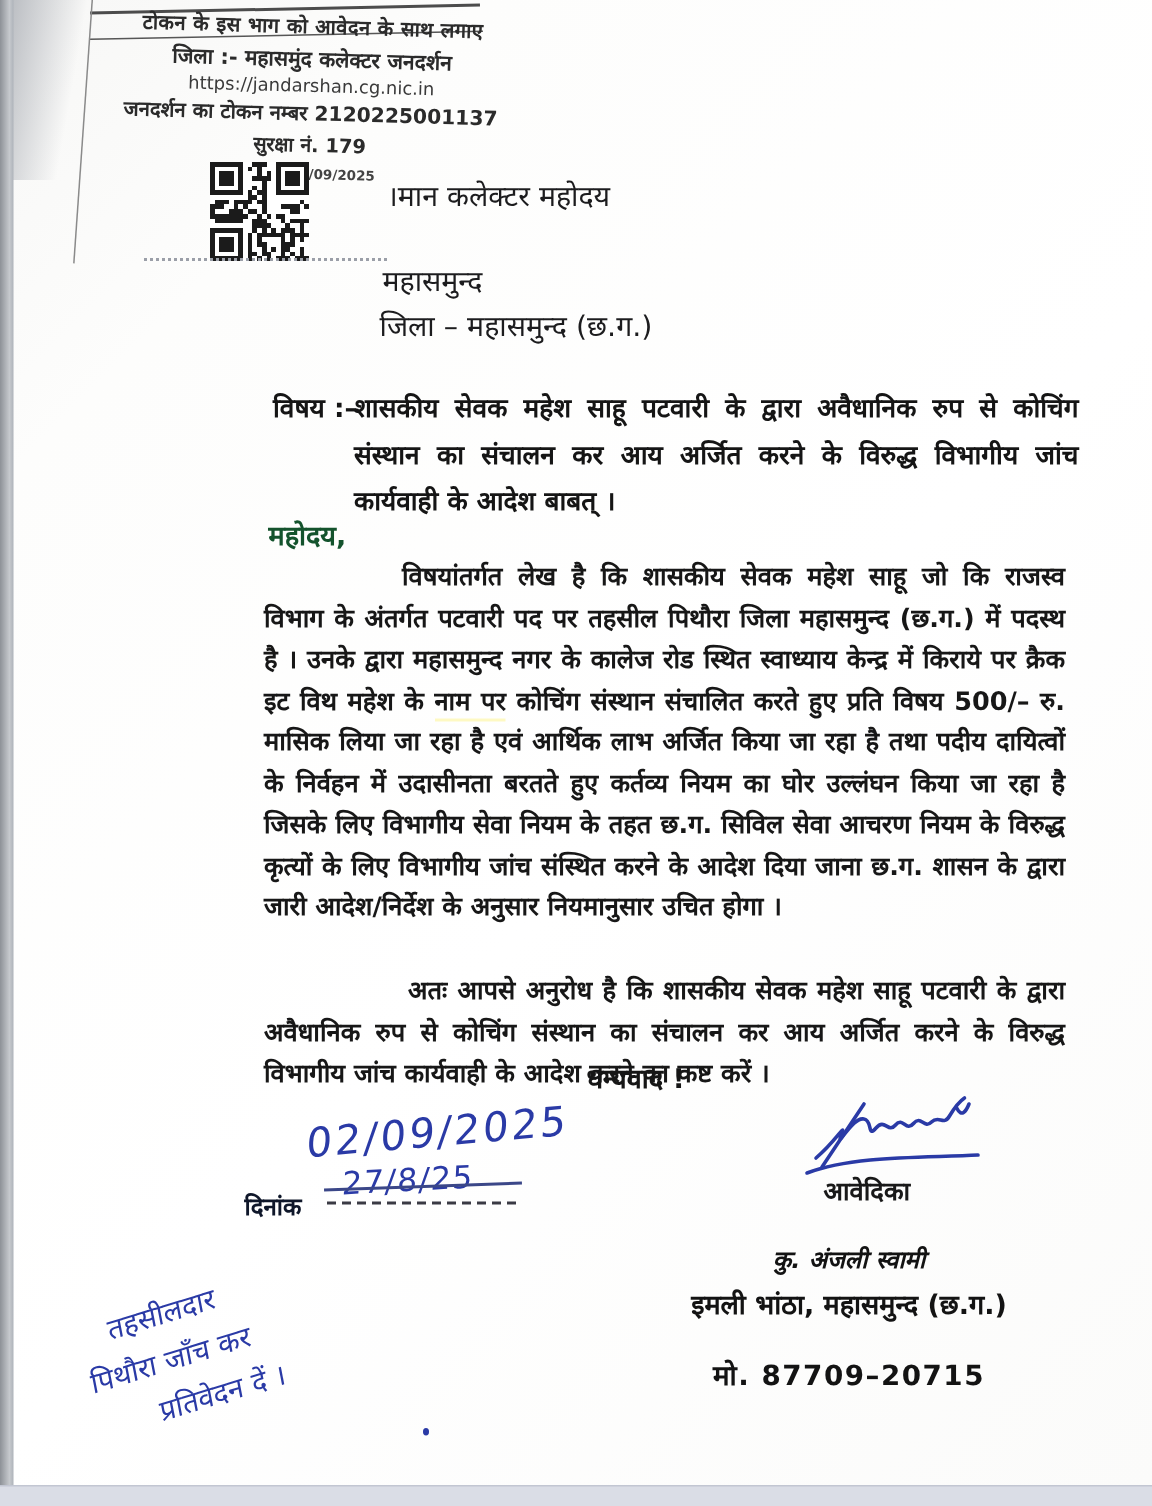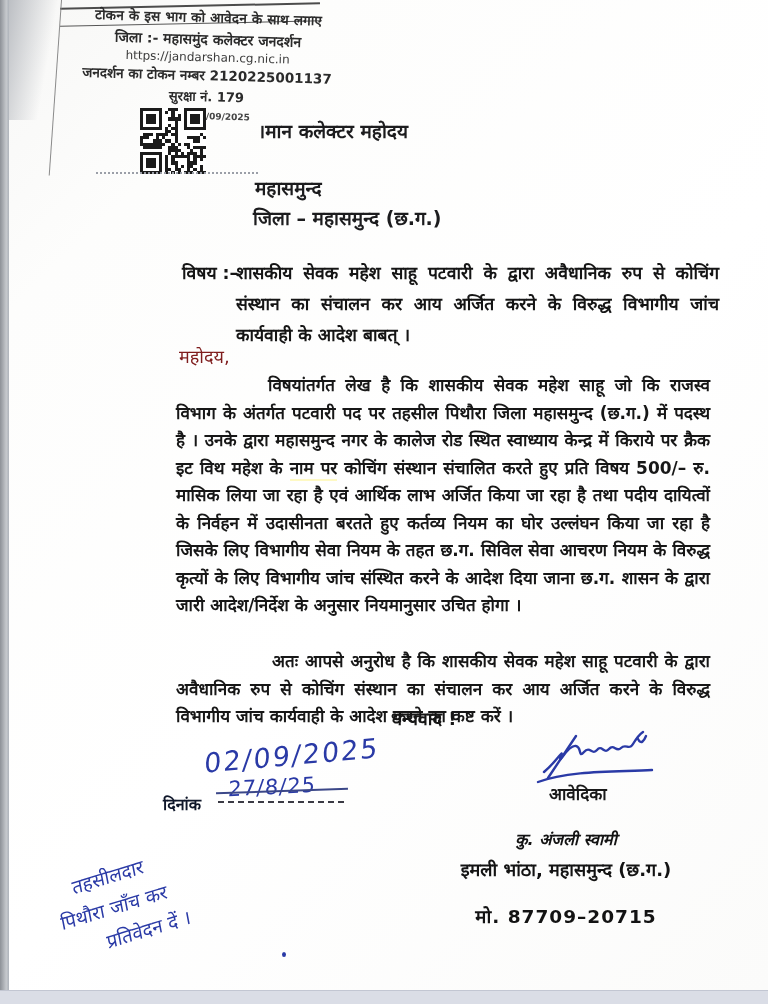--- a/index.html
+++ b/index.html
@@ -22,29 +22,29 @@
   .slip .l4{font-size:13.5px;font-weight:bold;margin-top:2px;}
   .slip .l5{font-size:13px;font-weight:bold;margin-top:3px;}
   .slip .l6{font-size:9px;margin-top:4px;color:#444;font-weight:bold;}
   .slip-line-top1{position:absolute;left:60px;top:5px;width:260px;border-top:2px solid #4c4c4c;transform:rotate(-1.2deg);}
   .slip-line-top2{position:absolute;left:60px;top:23px;width:262px;border-top:1.6px solid #565656;transform:rotate(-1.2deg);}
   .slip-line-left{position:absolute;left:61px;top:0;height:176px;border-left:1.5px solid #8a8a8a;transform:rotate(4deg);transform-origin:top center;}
   .qr{position:absolute;left:140px;top:108px;width:66px;height:66px;background:#fff;}
   .dotted-line{position:absolute;left:96px;top:172px;width:162px;border-bottom:2px dotted #9b9fa8;}
 
   
-  .addressee{position:absolute;left:258px;top:116px;color:#1c1c1e;font-size:19px;font-weight:700;line-height:30px;}
+  .addressee{position:absolute;left:258px;top:116px;color:#1c1c1e;font-size:19px;font-weight:400;line-height:30px;}
   .addressee .a2{margin-left:-3px;margin-top:27px;}
   .addressee .a3{margin-left:-5px;}
 
   
   .subject{position:absolute;left:182px;top:258px;width:537px;font-size:17.5px;line-height:31px;color:#151515;font-weight:600;text-align:justify;padding-left:54px;box-sizing:border-box;}
   .subject .subj-label{position:absolute;left:0;top:0;}
 
-  .salutation{position:absolute;left:179px;top:344px;font-size:18px;font-weight:400;color:#7f1d1d;}
+  .salutation{position:absolute;left:179px;top:344px;font-size:18px;font-weight:700;color:#14532d;}
 
   .para{position:absolute;left:176px;width:534px;font-size:17px;line-height:27.5px;color:#171717;font-weight:600;text-align:justify;}
   .para1{top:372px;text-indent:92px;}
   .para2{top:616px;text-indent:96px;margin-top:32px;}
   .marked{border-bottom:2px solid #fef9c3;padding-bottom:1px;}
   .thanks{position:absolute;left:391px;top:706px;font-size:18px;font-weight:600;color:#161616;}
 
   
   .ink{color:#2a3aa6;}
   .hand-date{position:absolute;left:204px;top:740px;font-size:27px;letter-spacing:2px;transform:rotate(-5deg) skewX(-8deg);font-weight:500;}

